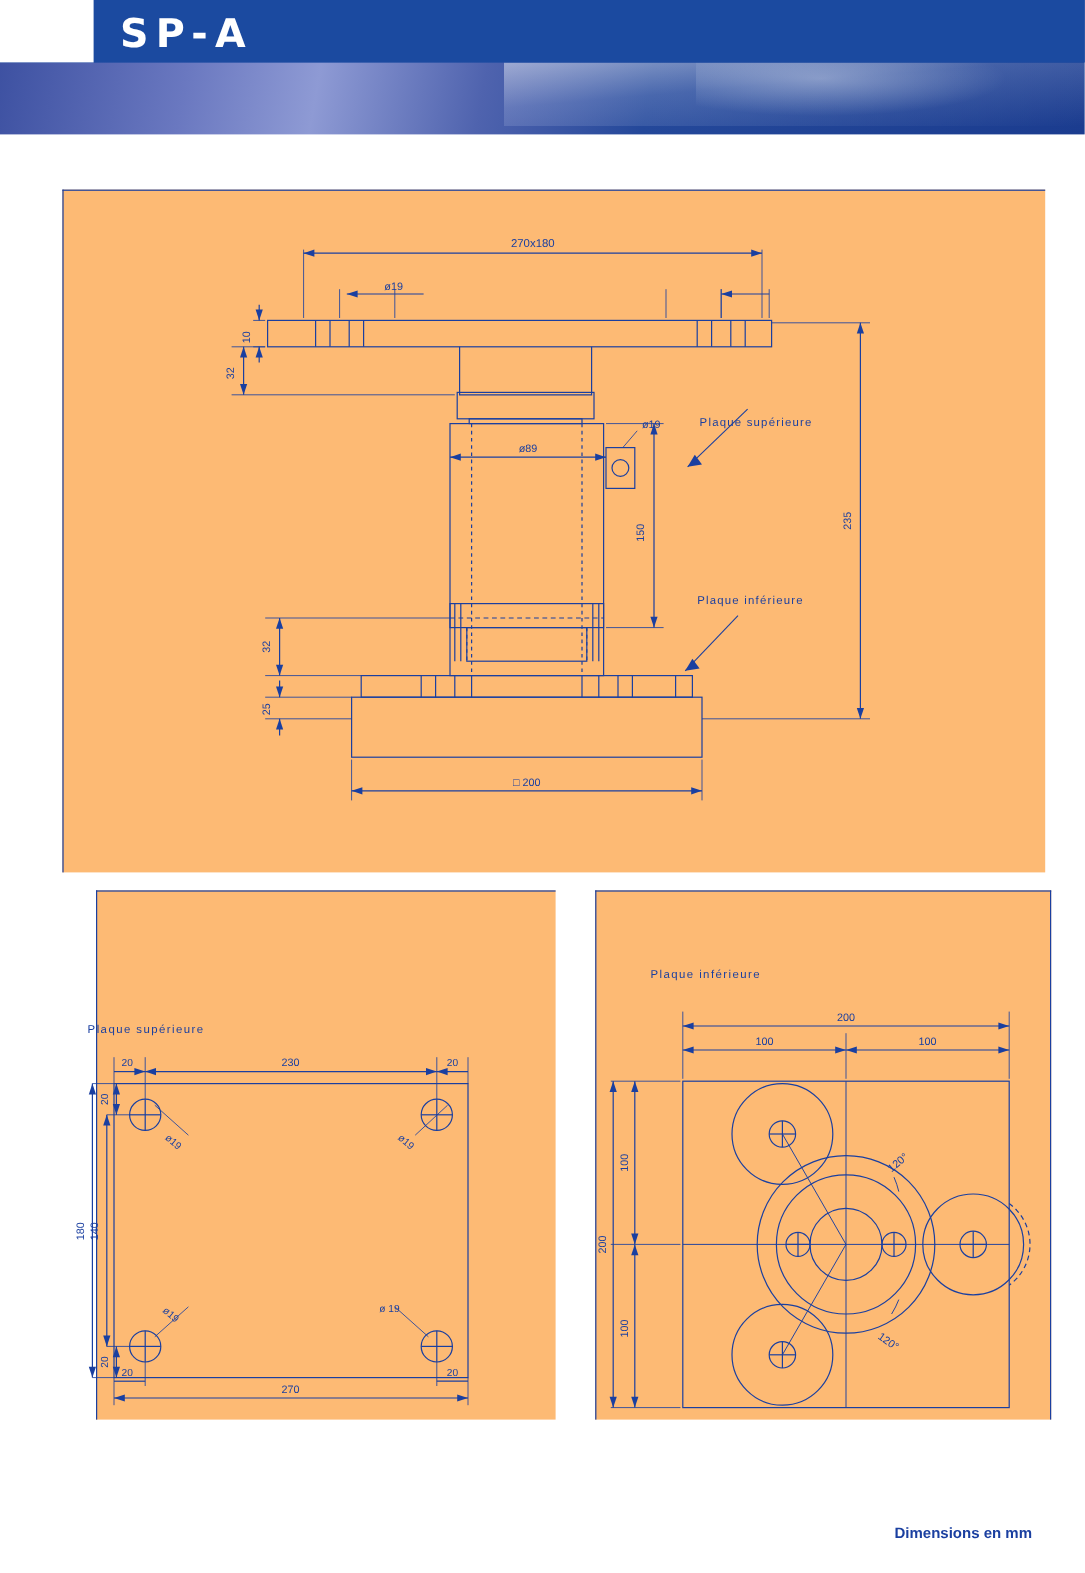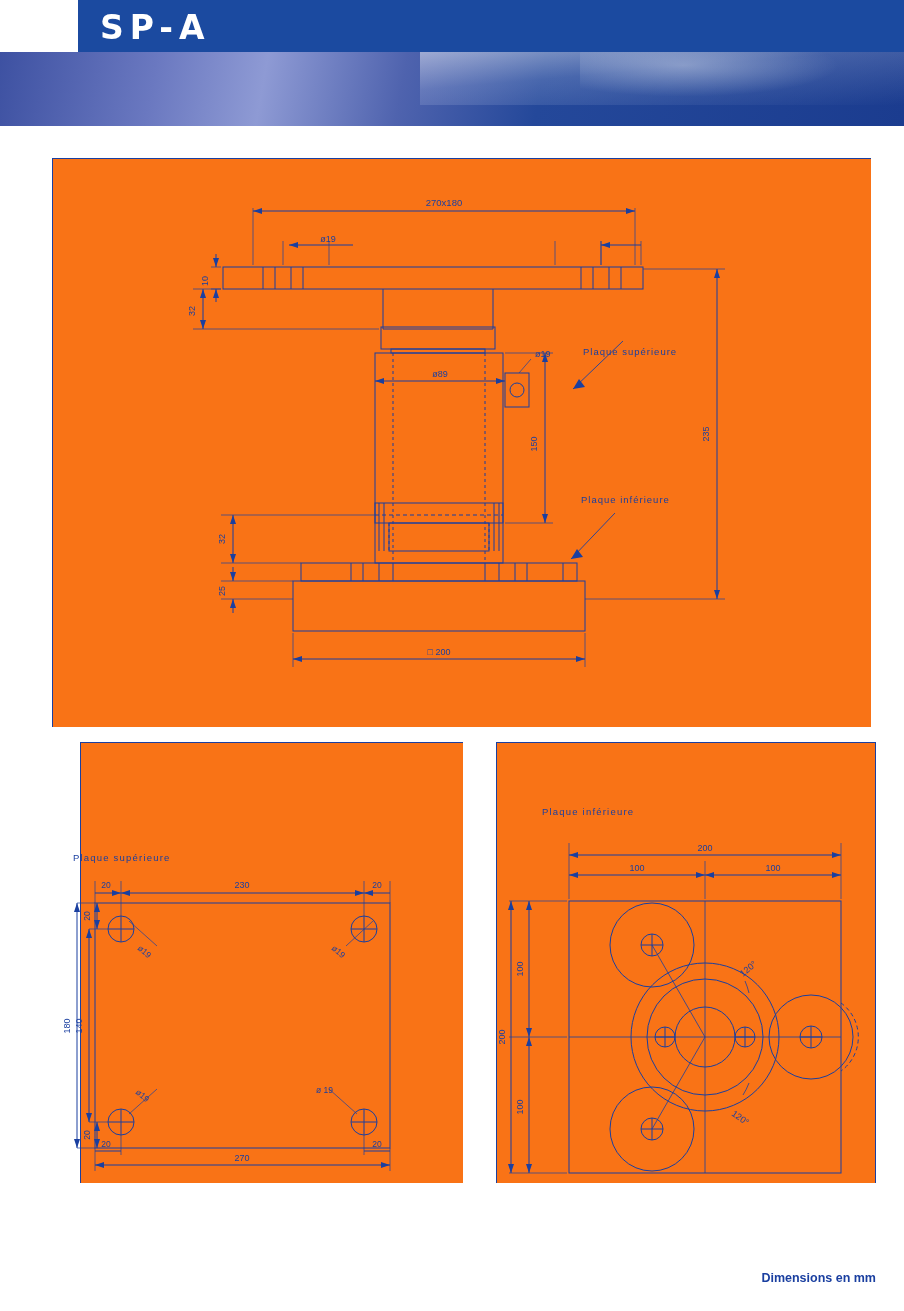--- a/index.html
+++ b/index.html
@@ -11,21 +11,21 @@
     width: 904px;
     height: 1311px;
     position: relative;
     font-family: "Liberation Sans", sans-serif;
     overflow: hidden;
   }
   
   #header {
     position: absolute;
     left: 0; top: 0;
-    width: 904px; height: 126px;
+    width: 904px; height: 112px;
     background: linear-gradient(100deg, #3b4fa0 0%, #6a78c0 18%, #8e9ad4 30%, #4f63ae 45%, #24489a 60%, #1b3c8f 100%);
     overflow: hidden;
   }
   #header-bar {
     position: absolute;
     left: 0; top: 0;
     width: 904px; height: 52px;
     background: #1b4aa0;
   }
   #header-bar-inner {
@@ -69,21 +69,21 @@
     position: absolute;
     left: 580px; top: 52px;
     width: 260px; height: 45px;
     background: radial-gradient(ellipse at 40% 30%, rgba(255,255,255,0.35), rgba(30,60,150,0.0) 70%);
   }
 
   
   .frame {
     position: absolute;
     border: 1px solid #1a3fa0;
-    background: #f97316;
+    background: #fdba74;
   }
   #frame-top {
     left: 52px; top: 158px;
     width: 818px; height: 568px;
     border-right: none;
     border-bottom: none;
   }
   #frame-bl {
     left: 80px; top: 742px;
     width: 382px; height: 440px;
@@ -94,21 +94,21 @@
     left: 496px; top: 742px;
     width: 378px; height: 440px;
     border-bottom: none;
   }
 
   svg { display: block; }
   .dwg { position: absolute; left: 0; top: 0; overflow: visible; }
 
   #footer-note {
     position: absolute;
-    right: 28px; bottom: 26px;
+    right: 44px; bottom: 26px;
     color: #1a3fa0;
     font-size: 12.5px;
     font-weight: bold;
     font-family: "Liberation Sans", sans-serif;
   }
 </style>
 </head>
 <body>
 
 <div id="header">

